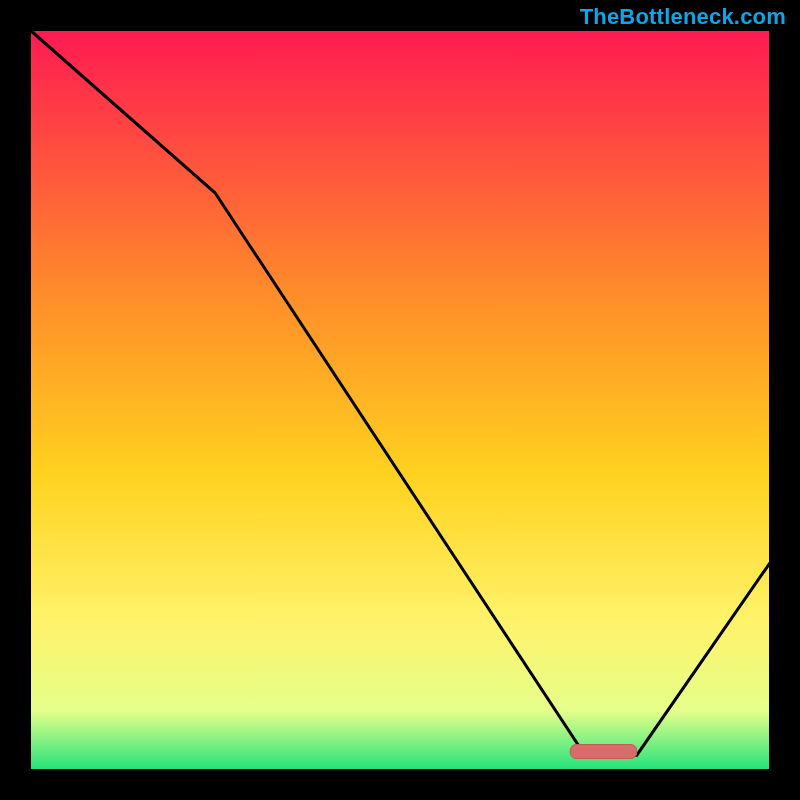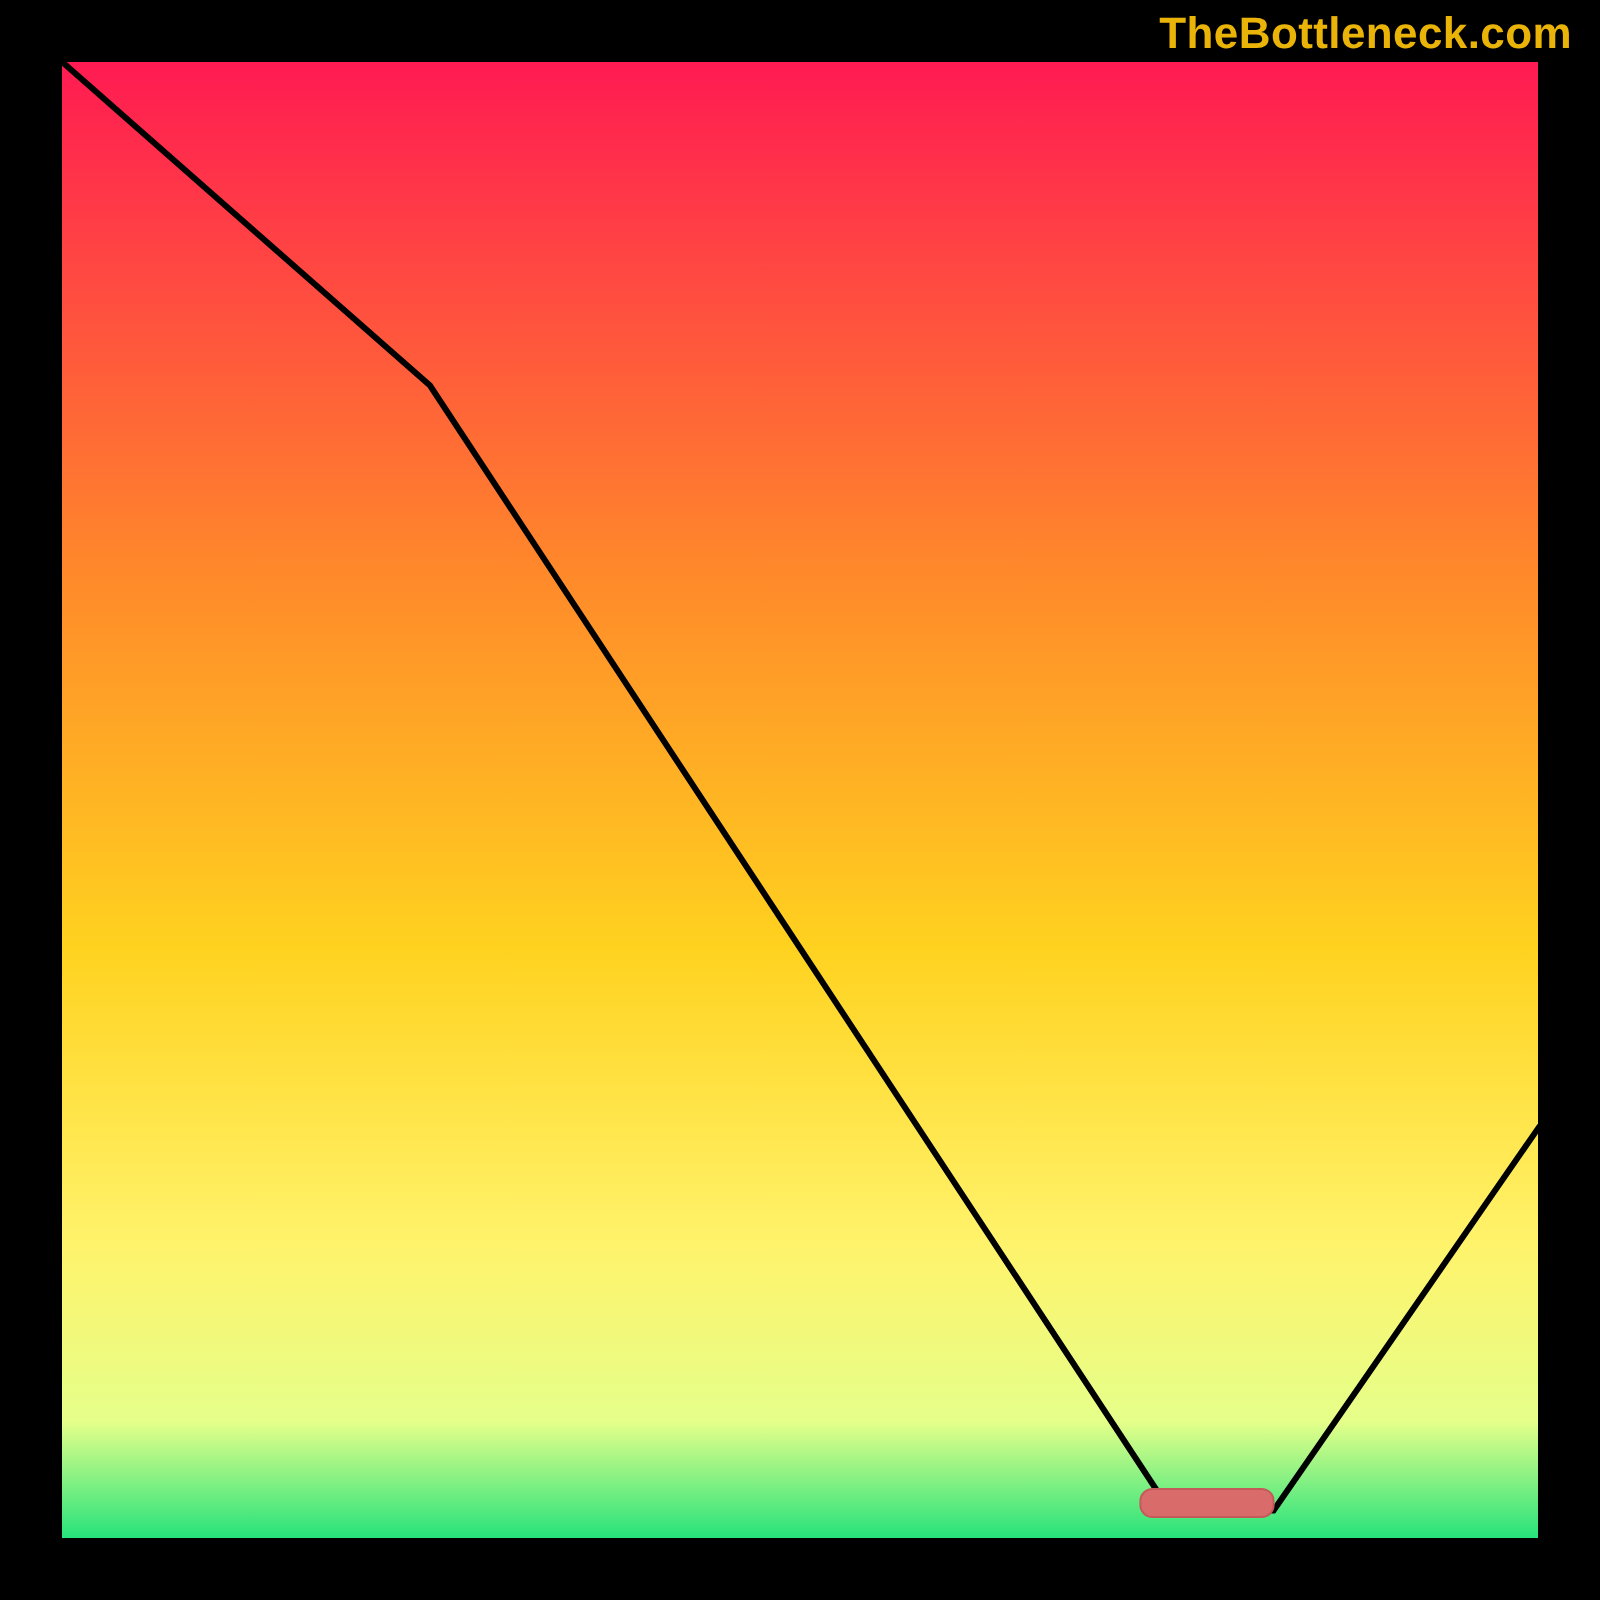--- a/index.html
+++ b/index.html
@@ -8,21 +8,21 @@
     width: 800px;
     height: 800px;
     background: #000;
     font-family: Arial, Helvetica, sans-serif;
     position: relative;
   }
   .watermark {
     position: absolute;
     top: 4px;
     right: 14px;
-    color: #eab308;
+    color: #0ea5e9;
     font-size: 22px;
     font-weight: bold;
     letter-spacing: 0.2px;
     z-index: 5;
   }
   svg {
     display: block;
   }
 </style>
 </head>

